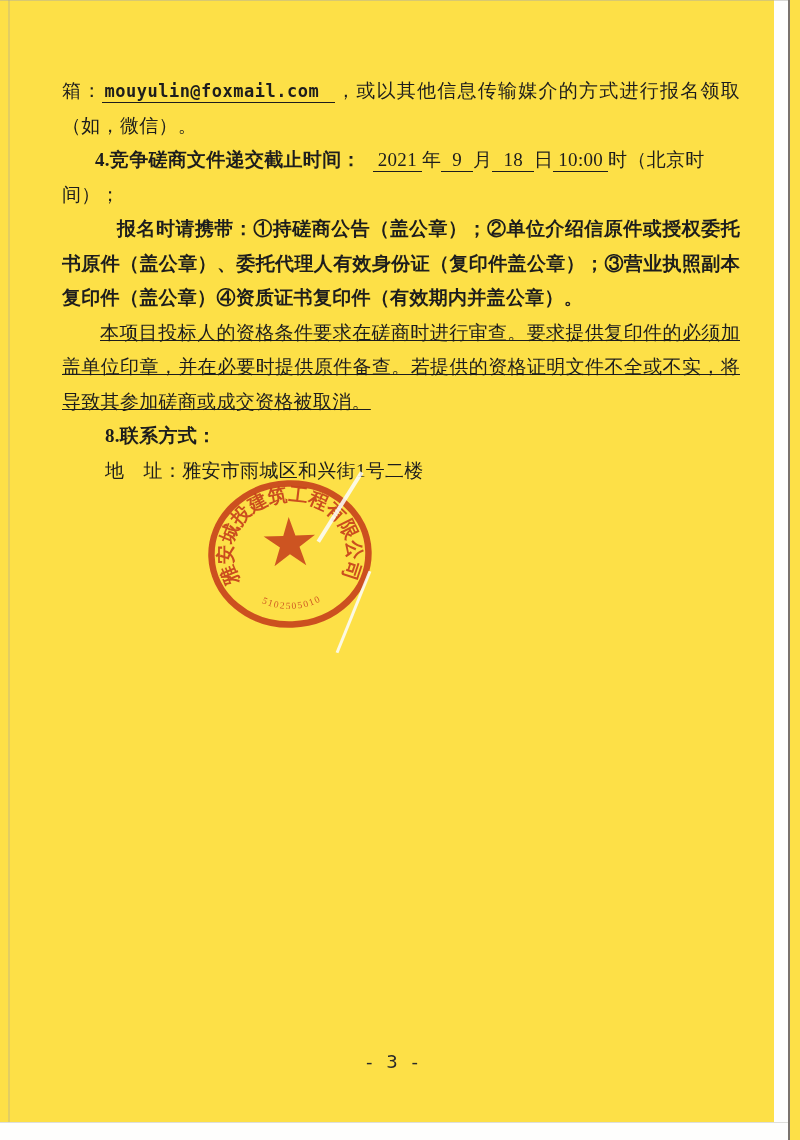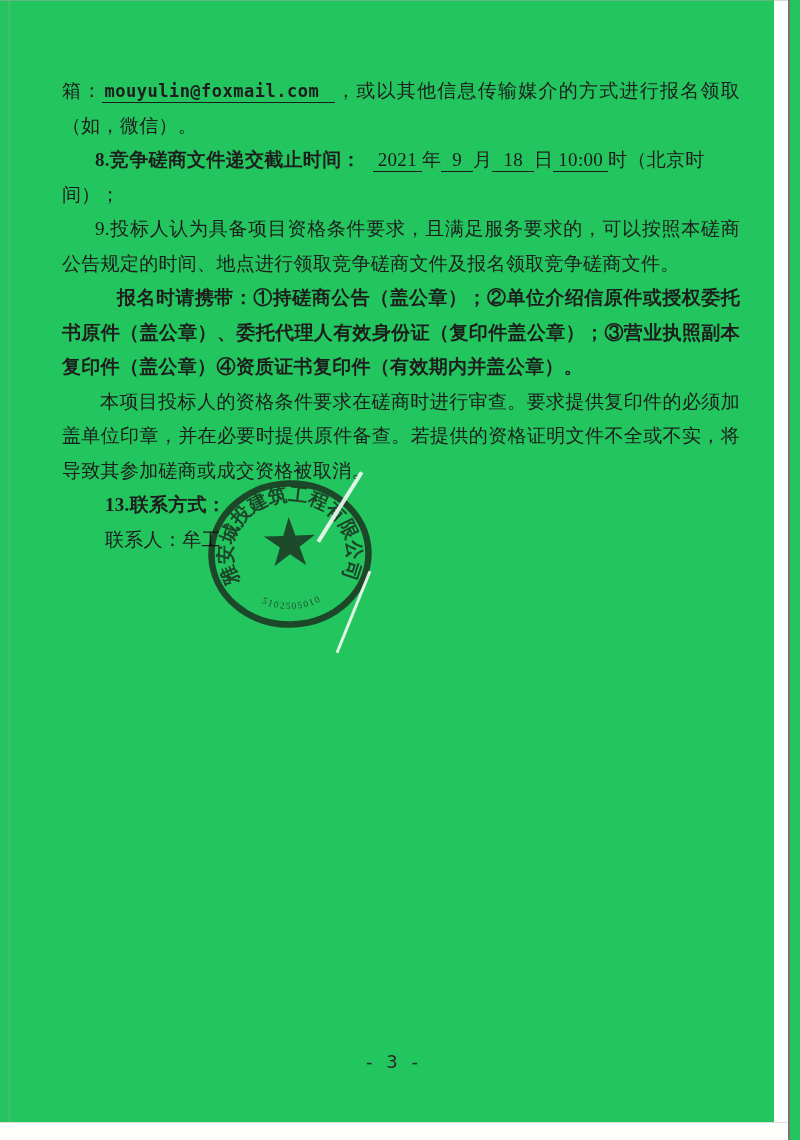--- a/index.html
+++ b/index.html
@@ -1,37 +1,37 @@
 <!DOCTYPE html>
 <html><head>
 <meta charset="utf-8">
 <style>
   html,body { margin:0; padding:0; background:#e8e8e6; }
   .page {
     position:relative; width:800px; height:1140px; margin:0 auto;
-    background:#22c55e; overflow:hidden;
+    background:#fde047; overflow:hidden;
     font-family:"Liberation Serif","DejaVu Serif",serif;
     color:#1d1d1d;
   }
   
   .edge-left   { position:absolute; left:8px; top:0; width:2px; height:1126px; background:rgba(165,165,158,0.30); }
   .edge-right  { position:absolute; left:788px; top:0; width:2px; height:1140px; background:#7a736e; }
   .edge-right-paper { position:absolute; left:774px; top:0; width:14px; height:1140px; background:#fefefd; }
   .edge-top    { position:absolute; left:0; top:0; width:788px; height:1px; background:rgba(170,170,164,0.45); }
   .edge-bottom { position:absolute; left:0; top:1122px; width:788px; height:18px; background:#fefefd; border-top:1px solid rgba(185,185,178,0.45); }
 
   .content {
     position:absolute; left:62px; top:74px; width:678px;
     font-size:19px; line-height:34.5px; letter-spacing:0.3px;
   }
   .content p { margin:0; }
   .j        { text-align:justify; }
   .ind-item { text-indent:33px; }
   .ind-2    { text-indent:55px; }
-  .ind-para { text-indent:38px; }
+  .ind-para { text-indent:38px;text-decoration:underline; }
   .contact  { padding-left:43px; }
   .b        { font-weight:bold; }
   .u  { border-bottom:1.6px solid #1d1d1d; padding:0 5px 1px 5px; }
   .uw { padding:0 11px 1px 11px; }
   .gap-l { margin-left:12px; }
   .mono {
     font-family:"DejaVu Sans Mono","Liberation Mono",monospace;
     font-weight:bold; font-size:17px; letter-spacing:0.5px;
     border-bottom:1.6px solid #1d1d1d; padding:0 16px 1px 2px;
   }
@@ -61,40 +61,39 @@
   <div class="edge-top"></div>
   <div class="edge-bottom"></div>
 
   <div class="content">
 
     <p class="j">
       <span>箱：</span><span class="mono">mouyulin@foxmail.com</span><span>，或以其他信息传输媒介的方式进行报名领取（如，微信）。</span>
     </p>
 
     <p class="ind-item">
-      <span class="b">8.竞争磋商文件递交截止时间：</span><span class="u gap-l">2021</span><span>年</span><span class="u uw">9</span><span>月</span><span class="u uw">18</span><span>日</span><span class="u">10:00</span><span>时（北京时间）；</span>
+      <span class="b">4.竞争磋商文件递交截止时间：</span><span class="u gap-l">2021</span><span>年</span><span class="u uw">9</span><span>月</span><span class="u uw">18</span><span>日</span><span class="u">10:00</span><span>时（北京时间）；</span>
     </p>
 
 
 
 
-    <p class="j ind-item">9.投标人认为具备项目资格条件要求，且满足服务要求的，可以按照本磋商公告规定的时间、地点进行领取竞争磋商文件及报名领取竞争磋商文件。</p>
 
     <p class="j b ind-2">报名时请携带：①持磋商公告（盖公章）；②单位介绍信原件或授权委托书原件（盖公章）、委托代理人有效身份证（复印件盖公章）；③营业执照副本复印件（盖公章）④资质证书复印件（有效期内并盖公章）。</p>
 
     <p class="j ind-para">本项目投标人的资格条件要求在磋商时进行审查。要求提供复印件的必须加盖单位印章，并在必要时提供原件备查。若提供的资格证明文件不全或不实，将导致其参加磋商或成交资格被取消。</p>
 
-    <p class="b contact">13.联系方式：</p>
-
-
+    <p class="b contact">8.联系方式：</p>
 
 
     <p class="contact">
-      <span>联系人：</span><span>牟工</span>
+      <span>地　址：</span><span>雅安市雨城区和兴街1号二楼</span>
     </p>
+
+
 
   </div>
 
   <svg class="stamp" viewBox="0 0 172 154" xmlns="http://www.w3.org/2000/svg">
     <defs>
       <path id="arcTop" d="M 35.8 102.5 A 58 53 0 1 1 136.2 102.5" fill="none"></path>
       <path id="arcBot" d="M 31.6 99.2 A 60 55 0 0 0 140.4 99.2" fill="none"></path>
     </defs>
     <ellipse cx="86" cy="76" rx="78.5" ry="70.5" fill="none" stroke="#c43a52" stroke-width="6.5" opacity="0.9"></ellipse>
     <path fill="#c43a52" opacity="0.88" d="M86 39 L92.1 57.7 L111.7 57.7 L95.8 69.2 L101.9 87.8 L86 76.3 L70.1 87.8 L76.2 69.2 L60.3 57.7 L79.9 57.7 Z"></path>

